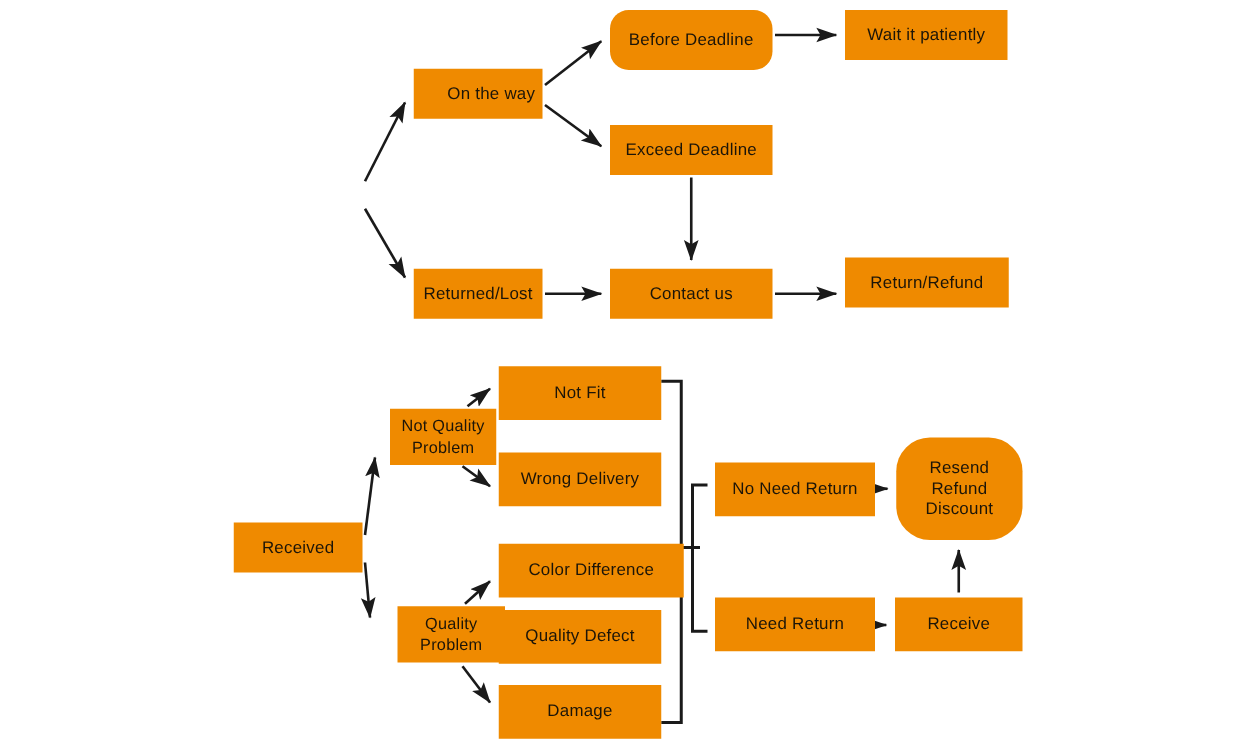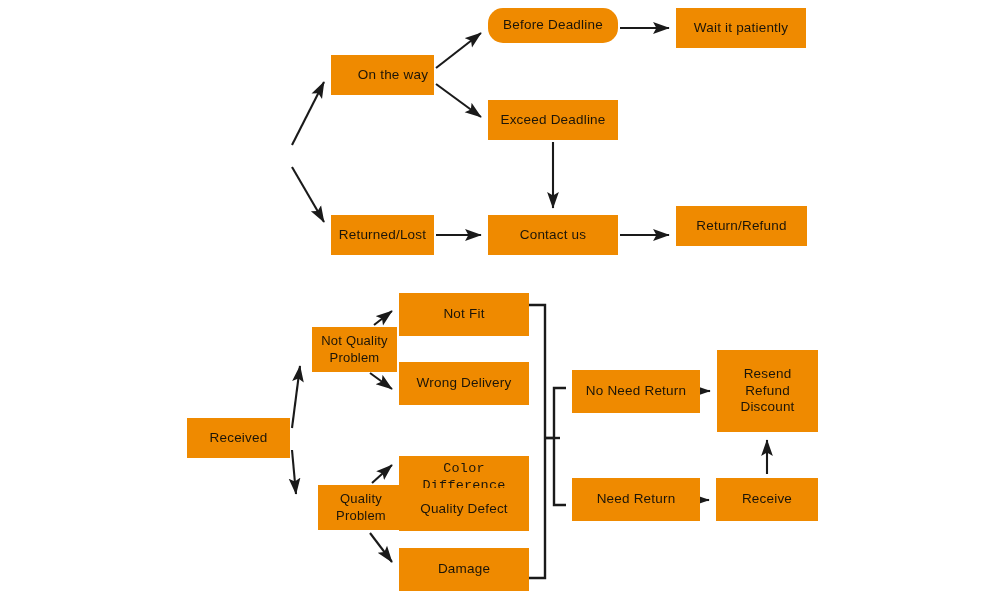--- a/index.html
+++ b/index.html
@@ -94,21 +94,21 @@
       <path d="M702,500 L709,500" marker-end="url(#ahs)"></path>
       <path d="M767,474 L767,440" marker-end="url(#ah)"></path>
     </g>
   </svg>
 
 
   <div class="node" style="left:331px;top:55px;width:103px;height:40px;padding-left:21px;">On the way</div>
 
   <div class="node" style="left:331px;top:215px;width:103px;height:40px;">Returned/Lost</div>
 
-  <div class="node" style="left:488px;top:8px;width:130px;height:35px;border-radius:15px;">Before Deadline</div>
+  <div class="node" style="left:488px;top:8px;width:130px;height:48px;border-radius:15px;">Before Deadline</div>
 
   <div class="node" style="left:488px;top:100px;width:130px;height:40px;">Exceed Deadline</div>
 
   <div class="node" style="left:676px;top:8px;width:130px;height:40px;">Wait it patiently</div>
 
   <div class="node" style="left:488px;top:215px;width:130px;height:40px;">Contact us</div>
 
   <div class="node" style="left:676px;top:206px;width:131px;height:40px;">Return/Refund</div>
 
   <div class="node" style="left:187px;top:418px;width:103px;height:40px;">Received</div>
@@ -116,29 +116,29 @@
   <div class="node" style="left:312px;top:327px;width:85px;height:45px;font-size:13px;text-align:center;">Not Quality
 Problem</div>
 
   <div class="node" style="left:318px;top:485px;width:86px;height:45px;font-size:13px;">Quality
 Problem</div>
 
   <div class="node" style="left:399px;top:293px;width:130px;height:43px;">Not Fit</div>
 
   <div class="node" style="left:399px;top:362px;width:130px;height:43px;">Wrong Delivery</div>
 
-  <div class="node" style="left:399px;top:456px;width:130px;height:43px;font-family:Liberation Mono, monospace;">Color Difference</div>
+  <div class="node" style="left:399px;top:435px;width:148px;height:43px;">Color Difference</div>
 
   <div class="node" style="left:399px;top:488px;width:130px;height:43px;">Quality Defect</div>
 
   <div class="node" style="left:399px;top:548px;width:130px;height:43px;">Damage</div>
 
   <div class="node" style="left:572px;top:370px;width:128px;height:43px;">No Need Return</div>
 
   <div class="node" style="left:572px;top:478px;width:128px;height:43px;">Need Return</div>
 
-  <div class="node multi" style="left:717px;top:350px;width:101px;height:82px;">Resend
+  <div class="node multi" style="left:717px;top:350px;width:101px;height:82px;border-radius:27px;">Resend
 Refund
 Discount</div>
 
   <div class="node" style="left:716px;top:478px;width:102px;height:43px;">Receive</div>
 
 </div>
 
 </body></html>

